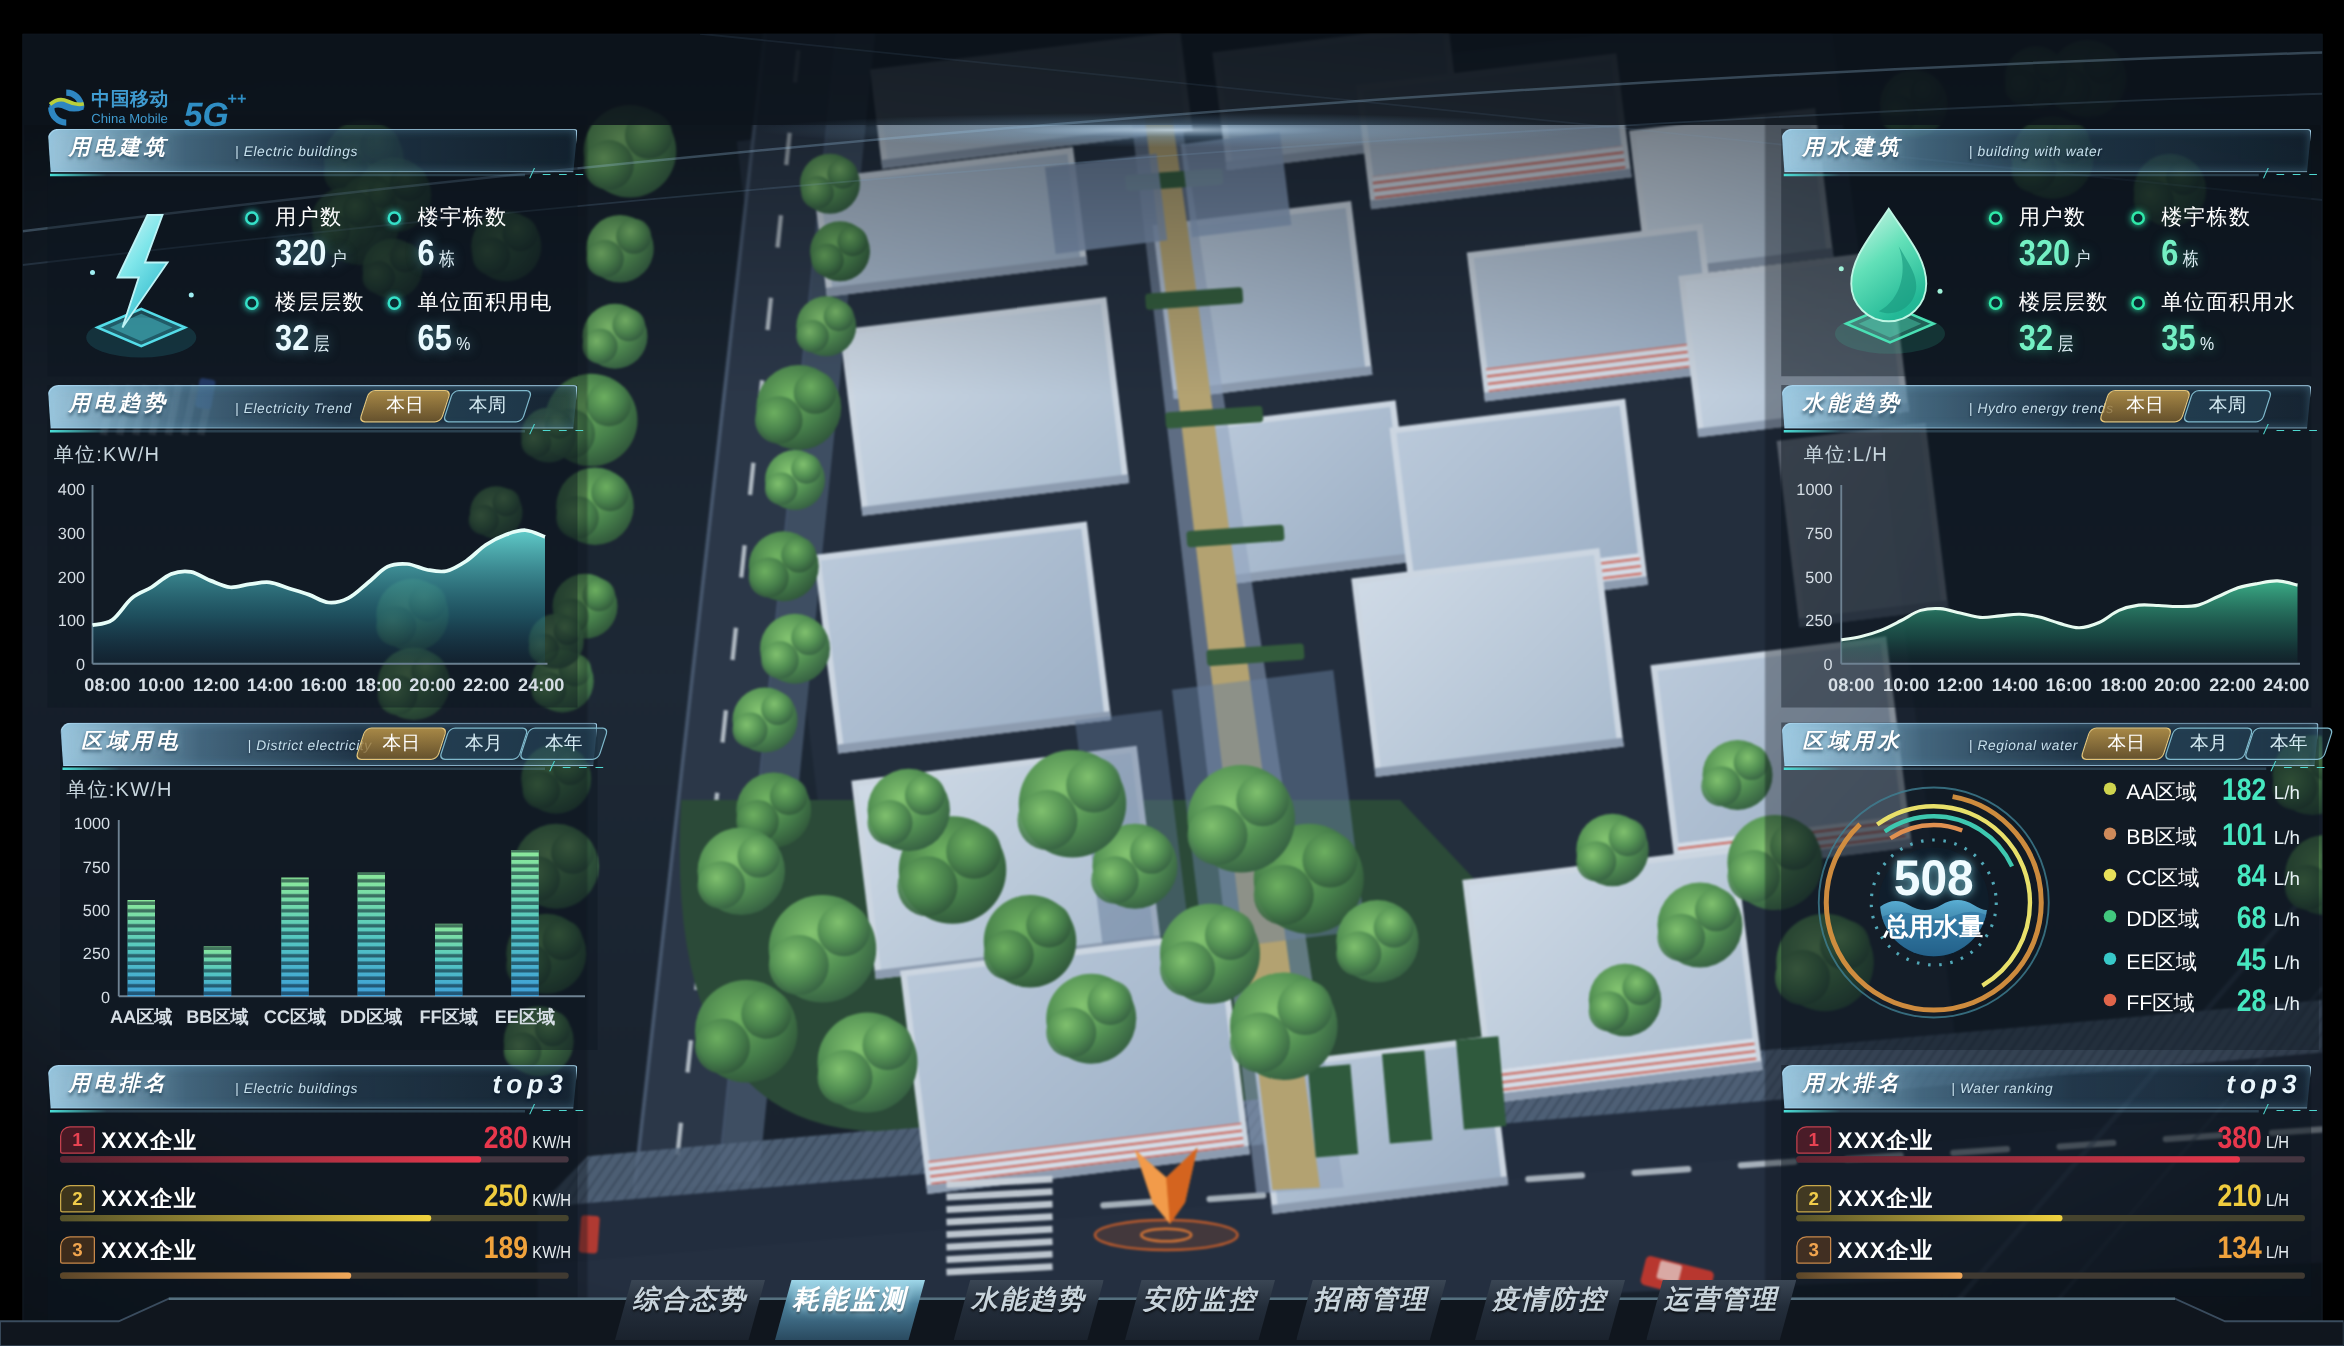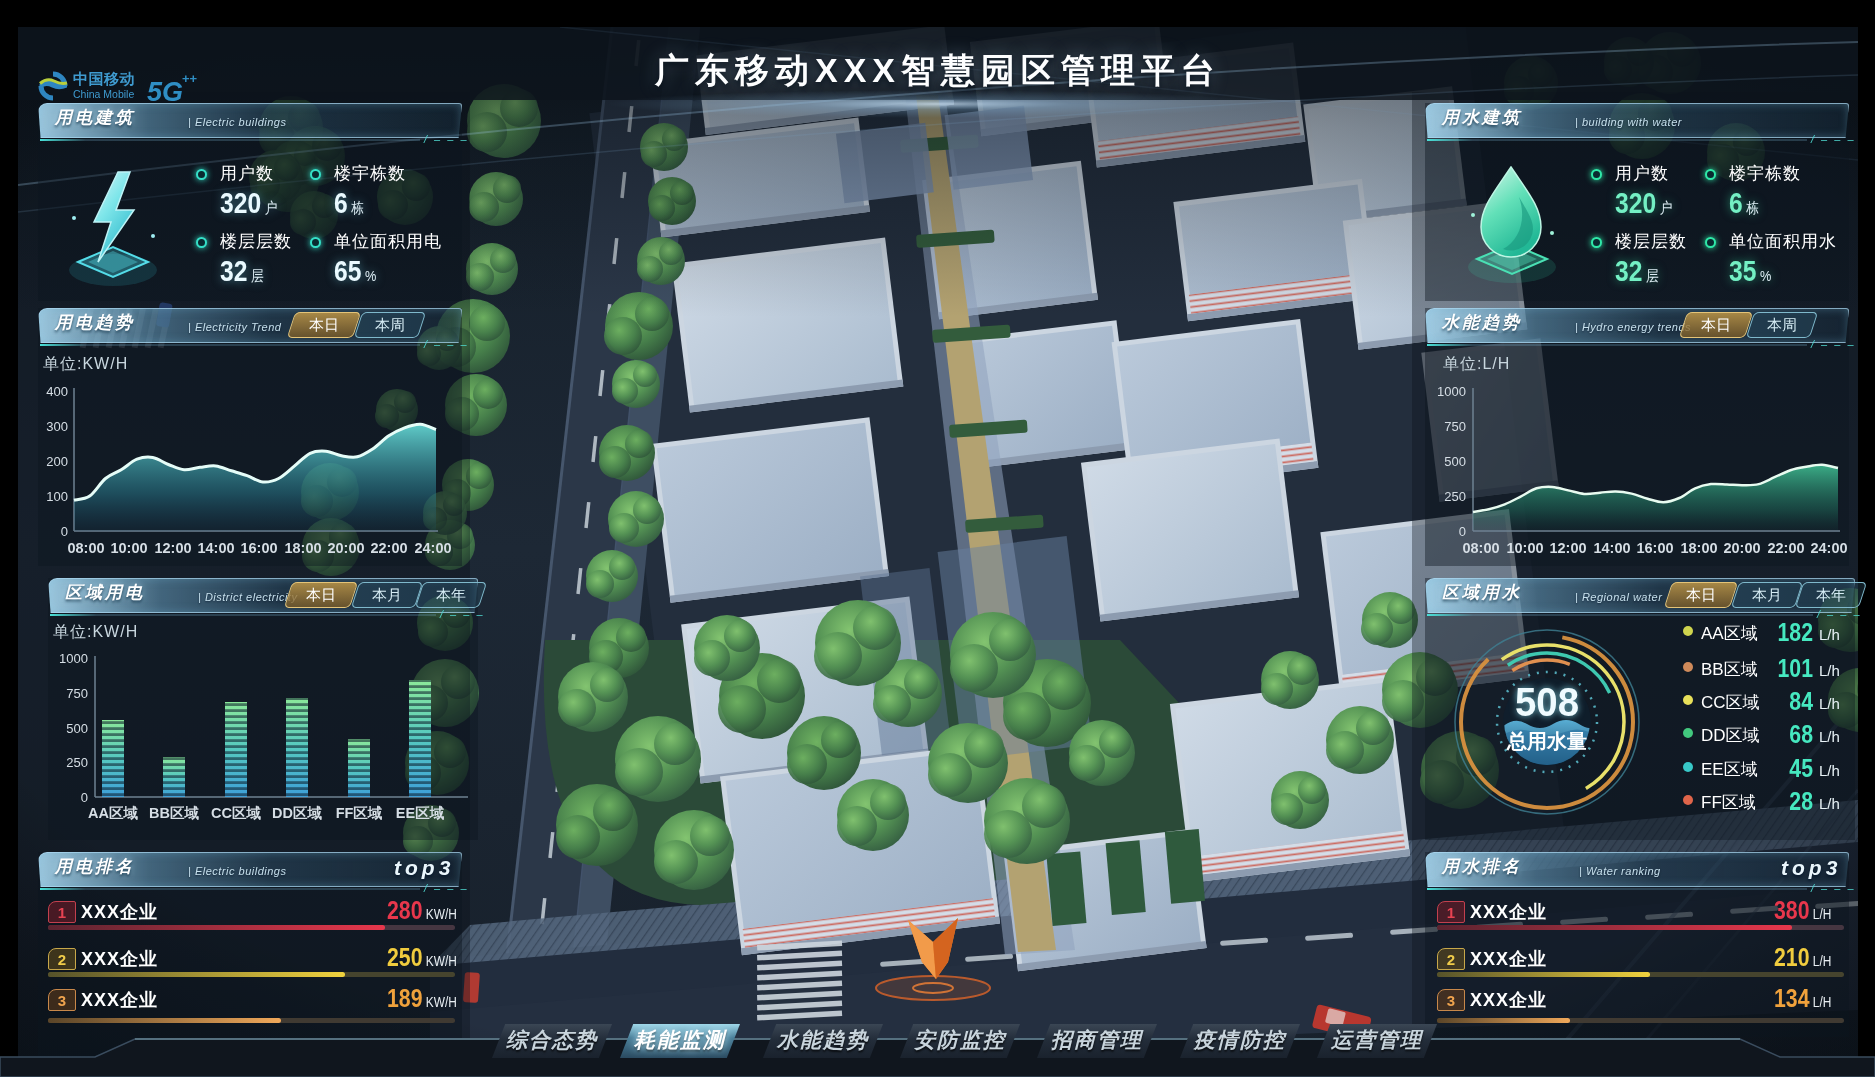--- a/index.html
+++ b/index.html
@@ -41,21 +41,21 @@
   .rrow .badge{position:absolute;width:26px;height:20px;font-size:15px;font-weight:bold;
     text-align:center;line-height:21px;border-radius:8px 2px 2px 2px;}
   .rrow .nm{position:absolute;white-space:nowrap;font-size:18px;color:#fff;letter-spacing:1px;font-weight:bold;}
   .rrow .val{position:absolute;white-space:nowrap;font-size:25px;font-weight:bold;letter-spacing:0;transform:scaleX(0.85);transform-origin:0 0;}
   .rrow .vu{font-size:14px;font-weight:normal;color:#e8eef2;}
   .rrow .track{position:absolute;height:5px;border-radius:3px;}
   .rrow .fill{position:absolute;height:5px;border-radius:3px;}
   
   .unitcap{position:absolute;font-size:16px;color:#c8d6de;letter-spacing:1px;}
   
-  .nav{position:absolute;height:34px;line-height:32px;padding:0 14px;
+  .nav{position:absolute;height:48px;line-height:32px;padding:0 14px;
     font-size:21px;font-weight:bold;font-style:italic;letter-spacing:2px;color:#c8d4dc;
     background:linear-gradient(180deg,#3a4654,#232d3a 45%,#1a222d);
     clip-path:polygon(11% 0,100% 0,89% 100%,0 100%);
     text-shadow:0 2px 2px rgba(0,0,0,.7);text-align:right;}
   .nav.on{color:#ffffff;background:linear-gradient(180deg,#9fd8ea,#4a7f9a 40%,#2a4a60);
     text-shadow:0 0 8px #bfefff,0 2px 2px rgba(0,0,0,.6);}
 </style>
 </head>
 <body>
 
@@ -638,21 +638,20 @@
     </g>
     <text x="36" y="14" font-size="15" font-weight="bold" fill="#3f9bd0" letter-spacing="0.5">中国移动</text>
     <text x="36" y="28" font-size="10.5" fill="#3f9bd0">China Mobile</text>
   </svg>
 
   <svg class="abs" width="60" height="40" viewBox="0 0 60 40" style="left:127px;top:44px">
     <text x="2" y="30" font-size="27" font-weight="bold" font-style="italic" fill="#2f8ec4">5G</text>
     <text x="37" y="12" font-size="13" font-weight="bold" fill="#2f8ec4">++</text>
   </svg>
 
-  <div class="abs" style="left:0;right:0;top:21px;text-align:center;font-size:34px;font-weight:bold;letter-spacing:6px;color:#fdfeff;text-shadow:0 3px 6px rgba(0,10,20,.85),0 0 18px rgba(160,200,230,.4);">广东移动XXX智慧园区管理平台</div>
 </div>
 
 <div class="abs" style="left:38px;top:103px;width:424px;height:198px;background:rgba(12,22,32,0.42);">
 
   <div class="phead"></div>
   <div class="ptitle">用电建筑</div>
   <div class="psub" style="left:150px;">| Electric buildings</div>
   <div class="pline" style="left:2px;top:36px;width:380px;"></div>
   <div class="pdash" style="left:386px;top:30px;">/ ‒ ‒ ‒</div>
 
@@ -1007,21 +1006,21 @@
   <div class="abs" style="left:258px;top:217px;width:10px;height:10px;border-radius:50%;background:#e0654a;"></div>
   <div class="abs" style="left:276px;top:213px;font-size:17px;color:#fff;">FF区域</div>
   <div class="abs" style="left:336px;top:209px;width:52px;text-align:right;font-size:25px;font-weight:bold;color:#46e8c0;transform:scaleX(0.85);transform-origin:100% 0;">28</div>
   <div class="abs" style="left:394px;top:217px;font-size:15px;color:#e8f2f6;">L/h</div>
 </div>
 
 <div class="abs" style="left:1425px;top:852px;width:424px;height:185px;background:rgba(12,22,32,0.42);">
 
   <div class="phead"></div>
   <div class="ptitle">用水排名</div>
-  <div class="psub" style="left:154px;">| Water ranking</div>
+  <div class="psub" style="left:136px;">| Water ranking</div>
   <div class="pline" style="left:2px;top:36px;width:380px;"></div>
   <div class="pdash" style="left:386px;top:30px;">/ ‒ ‒ ‒</div>
 
   <div class="abs" style="left:356px;top:4px;font-size:21px;font-weight:bold;font-style:italic;letter-spacing:4px;color:#eaf6fc;text-shadow:0 2px 3px rgba(0,20,40,.8);">top3</div>
 
   <div class="rrow">
     <div class="badge" style="left:12px;top:49px;border:1px solid #c2404e;background:rgba(120,30,40,.55);color:#e84352;">1</div>
     <div class="nm" style="left:45px;top:48px;">XXX企业</div>
     <div class="val" style="left:349px;top:44px;color:#e8374c;">380<span class="vu"> L/H</span></div>
     <div class="track" style="left:12px;top:73px;width:407px;background:#463641;"></div>

